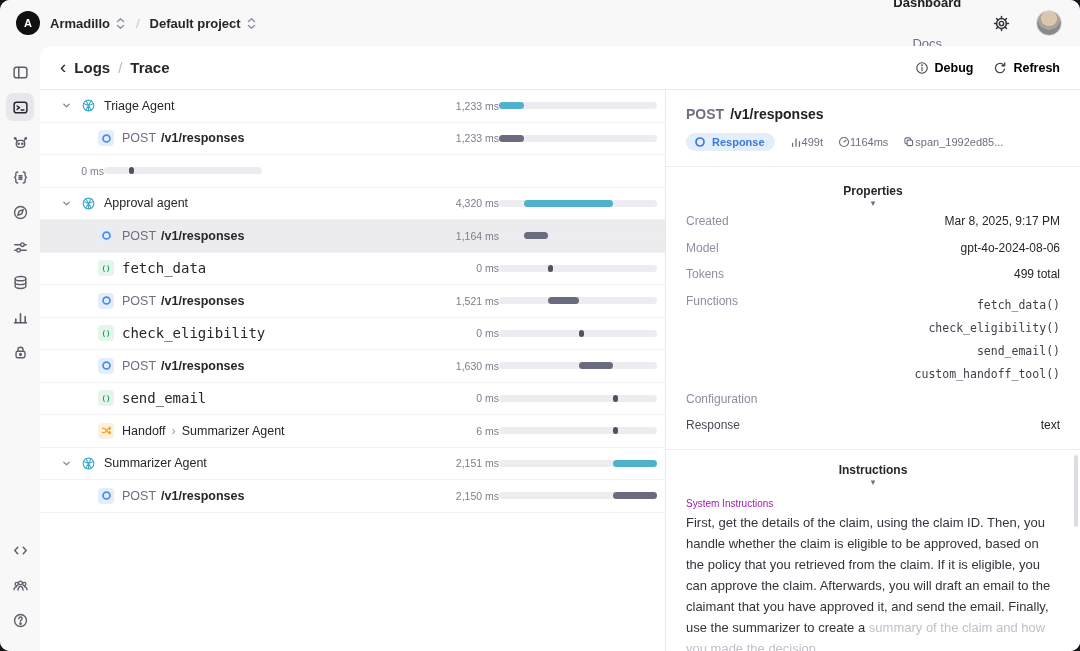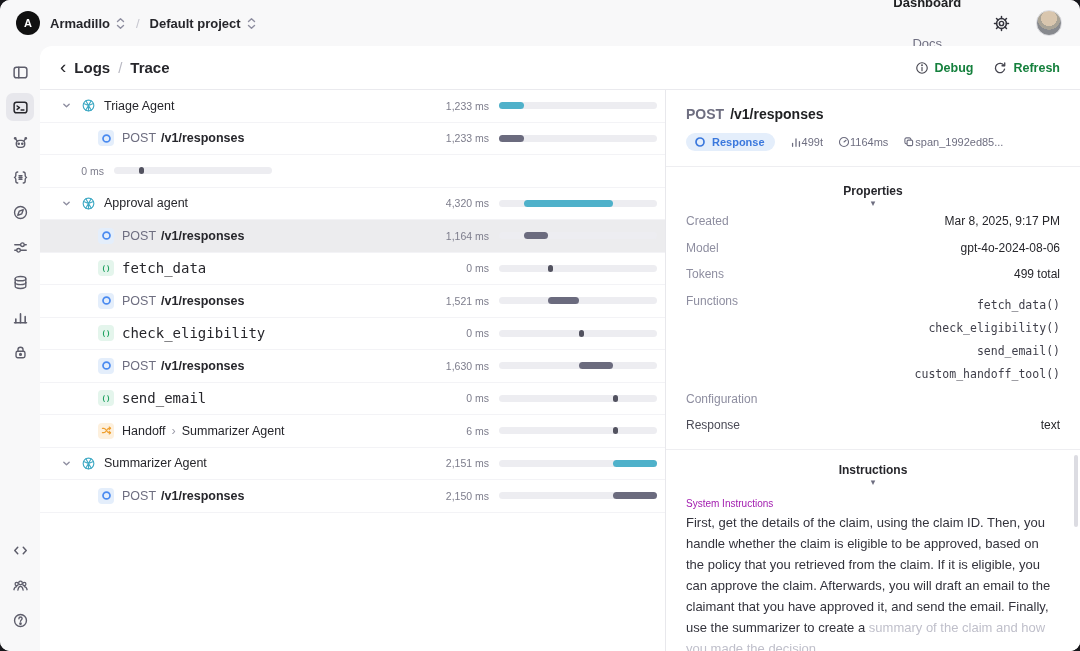--- a/index.html
+++ b/index.html
@@ -28,21 +28,21 @@
   .rail-item.active{background:#e7e7ec;color:#26262b;}
   .rail-spacer{flex:1;}
   
   .card{position:absolute;left:40px;top:46px;right:0;bottom:0;background:#fff;
     border-top-left-radius:12px;display:flex;flex-direction:column;overflow:hidden;}
   .card-header{height:44px;display:flex;align-items:center;padding:0 20px;border-bottom:1px solid #eaeaee;flex:none;}
   .back{font-size:19px;color:#26262b;margin-right:8px;line-height:1;cursor:pointer;transform:translateY(-1px);}
   .crumbs{font-size:15px;font-weight:700;display:flex;align-items:center;gap:8px;}
   .crumbs .sep{color:#b9b9c3;font-weight:400;}
   .header-actions{margin-left:auto;display:flex;align-items:center;gap:20px;}
-  .hbtn{display:flex;align-items:center;gap:6px;font-size:12.5px;font-weight:600;color:#15803d;cursor:pointer;}
+  .hbtn{display:flex;align-items:center;gap:6px;font-size:12.5px;font-weight:600;color:#000000;cursor:pointer;}
   .hbtn svg{color:#45454f;}
   .card-body{flex:1;display:flex;min-height:0;}
   
   .trace-pane{flex:1;min-width:0;overflow:hidden;background:#fff;}
   .trace-row{height:32.5px;display:flex;align-items:center;border-bottom:1px solid #f3f3f6;
     padding-right:8px;cursor:pointer;}
   .trace-row.selected{background:#ececee;}
   .row-main{flex:1;min-width:0;display:flex;align-items:center;gap:8px;}
   .row-main.indent0{padding-left:22px;}
   .row-main.indent1{padding-left:58px;}
@@ -50,21 +50,21 @@
   .chip{width:16px;height:16px;border-radius:4px;display:flex;align-items:center;justify-content:center;flex:none;}
   .chip.req{background:#e4eefb;color:#4b8bf0;}
   .chip.fn{background:#e4f5ec;color:#18a05c;font-family:"DejaVu Sans Mono",monospace;font-size:7.5px;font-weight:700;}
   .chip.ho{background:#fdf0dd;color:#ef9f2e;}
   .agent-ic{color:#3fa9c4;display:flex;}
   .row-label{font-size:12.5px;color:#26262b;font-weight:500;white-space:nowrap;}
   .row-label .method{color:#6e6e80;font-weight:400;margin-right:5px;}
   .row-label .path{font-weight:700;color:#26262b;}
   .row-label.mono{font-family:"DejaVu Sans Mono",monospace;font-size:14px;}
   .row-label .hsep{color:#9a9aa7;margin:0 6px;font-weight:400;}
-  .row-duration{width:64px;text-align:right;font-size:10.5px;color:#7d7d8c;flex:none;margin-right:10px;white-space:nowrap;}
+  .row-duration{width:64px;text-align:right;font-size:10.5px;color:#7d7d8c;flex:none;white-space:nowrap;}
   .row-track{width:158px;height:7px;border-radius:4px;background:#ededf1;position:relative;flex:none;}
   .row-bar{position:absolute;top:0;bottom:0;border-radius:3.5px;}
   .row-bar.teal{background:#4fb1ca;}
   .row-bar.dark{background:#6b6b7e;}
   .row-bar.tick{background:#52525f;width:5px;}
   
   .details{width:415px;flex:none;border-left:1px solid #e8e8ec;display:flex;flex-direction:column;
     overflow:hidden;position:relative;background:#fff;}
   .d-sec{padding:0 20px;}
   .d-head{padding-top:16px;padding-bottom:15px;border-bottom:1px solid #eeeef1;}

